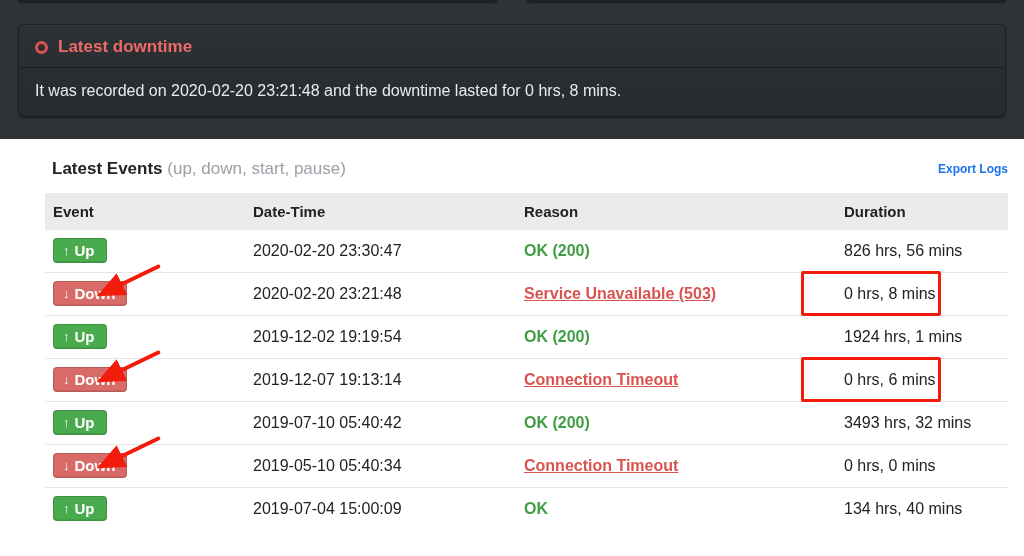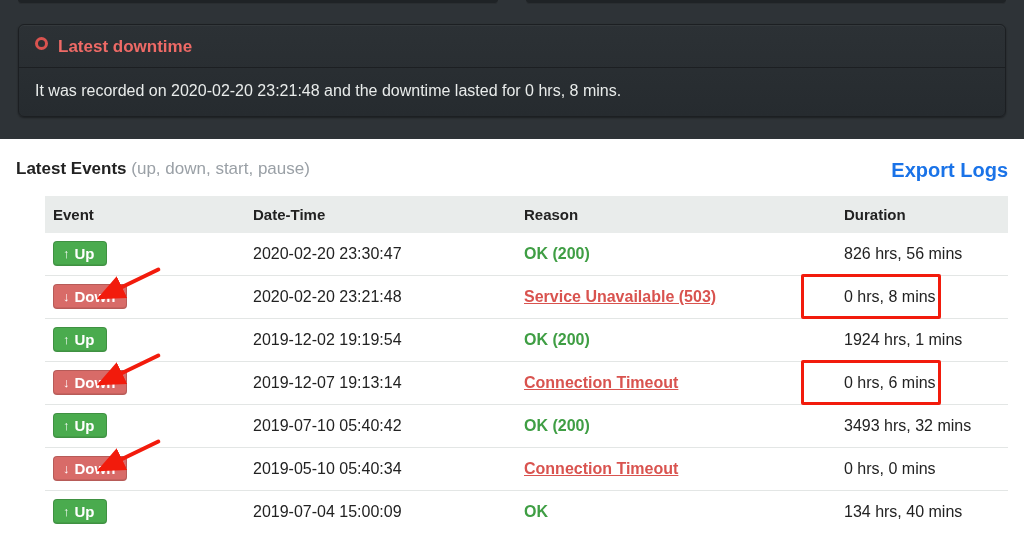--- a/index.html
+++ b/index.html
@@ -30,21 +30,21 @@
     margin-top: 16px;
     border: 1px solid #1c1f22;
     border-radius: 6px;
     background: linear-gradient(#2c3135,#262b2f);
     box-shadow: inset 0 1px 0 rgba(255,255,255,0.04), 0 1px 2px rgba(0,0,0,0.4);
     overflow: hidden;
   }
   .dc-header {
     padding: 12px 16px 10px 16px;
     display: flex;
-    align-items: flex-start;
+    align-items: center;
     gap: 10px;
     border-bottom: 1px solid #1c1f22;
   }
   .dc-header .bullet {
     width: 13px; height: 13px;
     border: 3px solid #d9534f;
     border-radius: 50%;
     background: transparent;
     box-sizing: border-box;
   }
@@ -54,36 +54,37 @@
     font-size: 17px;
   }
   .dc-body {
     padding: 14px 16px 16px 16px;
     color: #e9eceb;
     font-size: 16px;
   }
   .section {
     padding: 20px 16px 8px 16px;
     display: flex;
-    align-items: flex-start;
+    align-items: center;
     justify-content: space-between;
+    margin-left: 36px;
   }
   .section h2 {
     font-size: 17px;
     font-weight: 700;
     color: #222;
   }
   .section h2 .hint {
     color: #9aa0a6;
     font-weight: 500;
   }
   .export {
     color: #1a73e8;
     font-weight: 700;
-    font-size: 20px;
+    font-size: 12px;
     cursor: pointer;
   }
   table.events {
     width: calc(100% - 32px);
     margin: 6px 16px 0 16px;
     border-collapse: collapse;
     position: relative;
   }
   table.events th {
     text-align: left;

